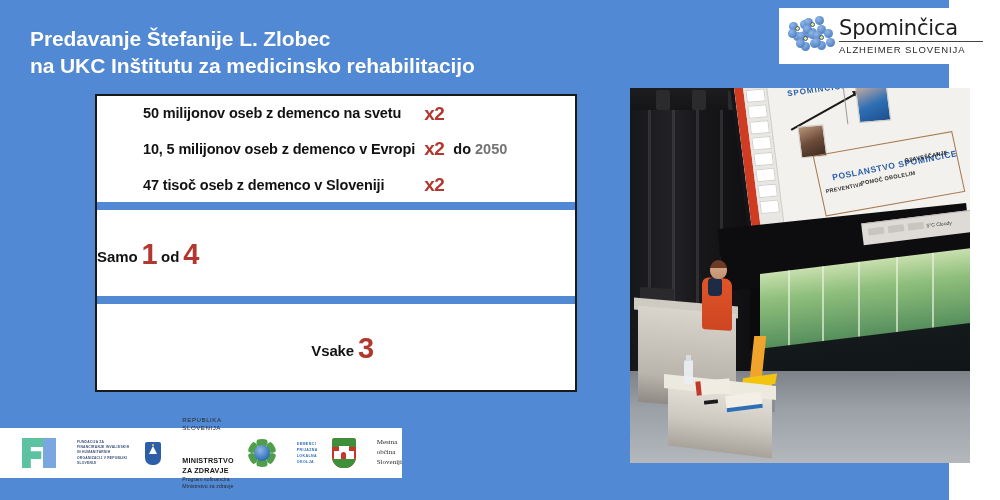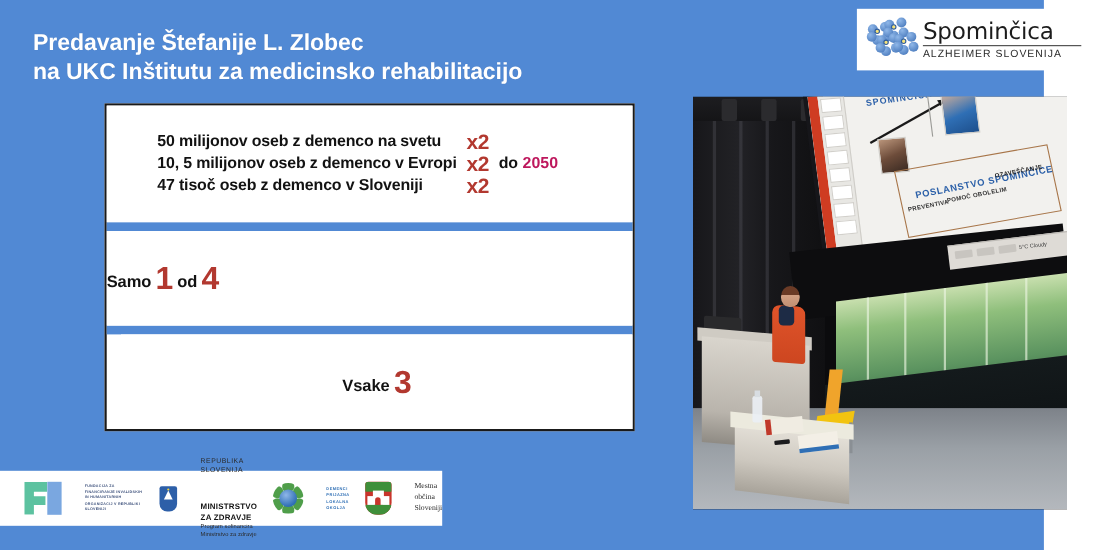--- a/index.html
+++ b/index.html
@@ -63,21 +63,21 @@
     position: absolute;
     left: 95px; top: 94px;
     width: 482px; height: 298px;
     background: #ffffff;
     border: 2px solid #1a1a1a;
     display: flex; flex-direction: column;
   }
   .fact-row { position: relative; background: #ffffff; }
   .divider { height: 8px; background: #5189d4; flex: 0 0 auto; }
 
-  #fact-row-1 { flex: 0 0 106px; display: flex; align-items: center; }
+  #fact-row-1 { flex: 0 0 106px; display: flex; }
   #fact-row-2 { flex: 1 1 auto; display: flex; align-items: center; justify-content: flex-start; }
   #fact-row-3 { flex: 1 1 auto; display: flex; align-items: center; justify-content: center; margin-left: 13px; }
 
   
   #stats-grid {
     display: grid;
     grid-template-columns: auto auto auto;
     align-items: center;
     column-gap: 9px;
     row-gap: 1px;
@@ -85,21 +85,21 @@
   }
   .stat-text {
     font-size: 14.5px; font-weight: bold; color: #121212;
     white-space: nowrap; letter-spacing: -0.15px;
   }
   .stat-x2 {
     font-size: 19px; font-weight: bold; color: #b2382f;
     letter-spacing: -0.5px; line-height: 1;
   }
   .stat-tail { font-size: 14.5px; font-weight: bold; color: #121212; white-space: nowrap; }
-  .stat-tail .year { color: #be185d; }
+  .stat-tail .year { color: #737373; }
   .stat-blank { }
 
   
   .fact-sentence {
     font-size: 15px; font-weight: bold; color: #121212;
     white-space: nowrap; letter-spacing: -0.1px;
     display: flex; align-items: baseline; gap: 4px;
   }
   .big-num {
     color: #b2382f; font-weight: bold; font-size: 29px;

